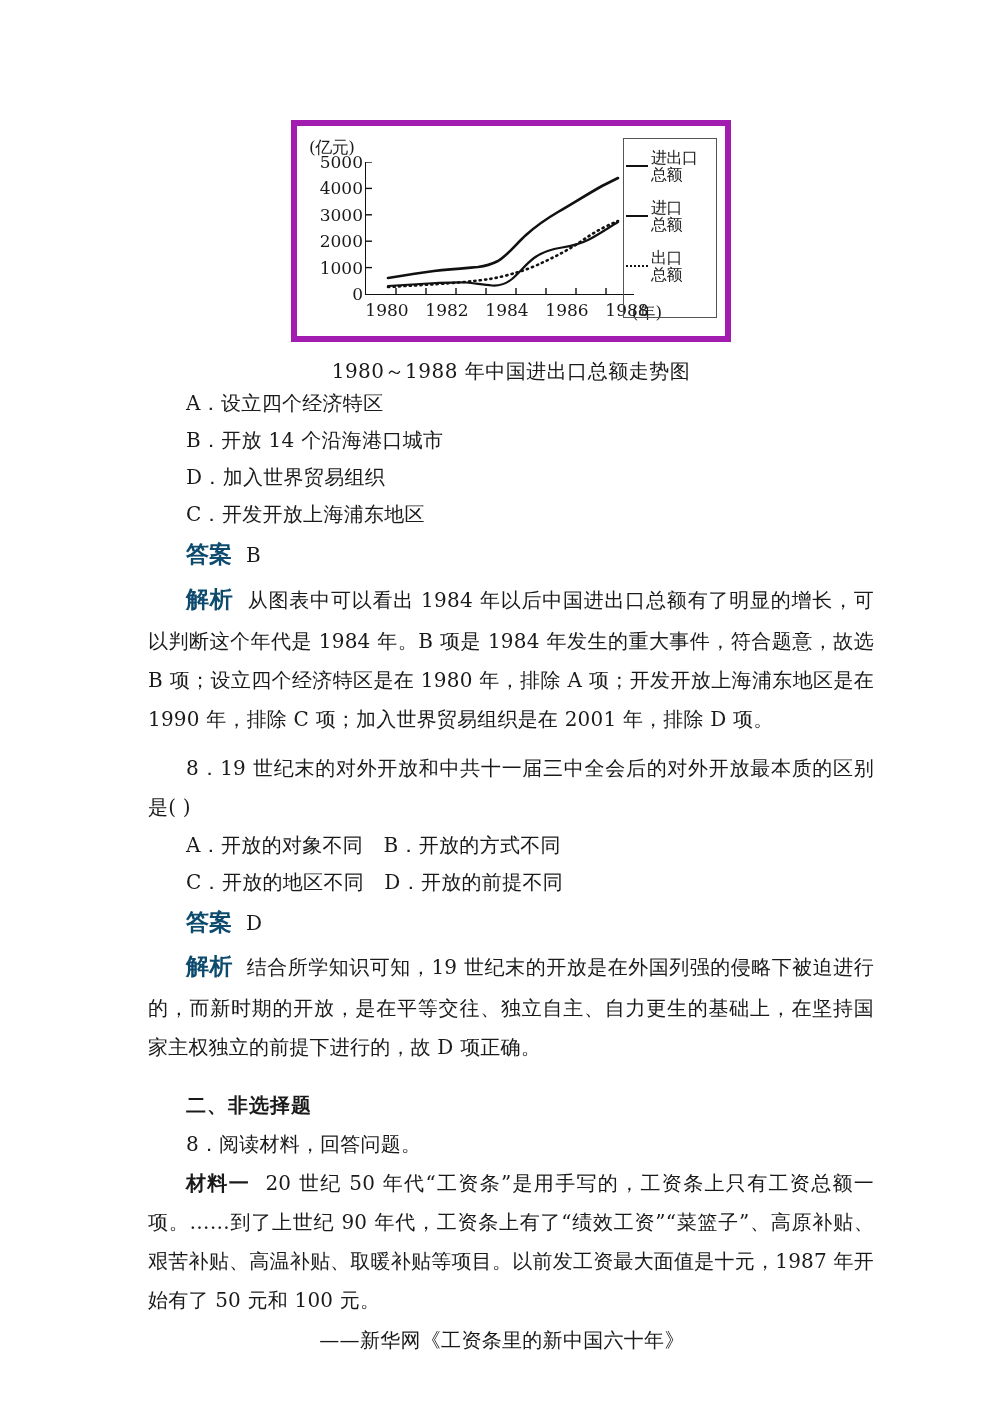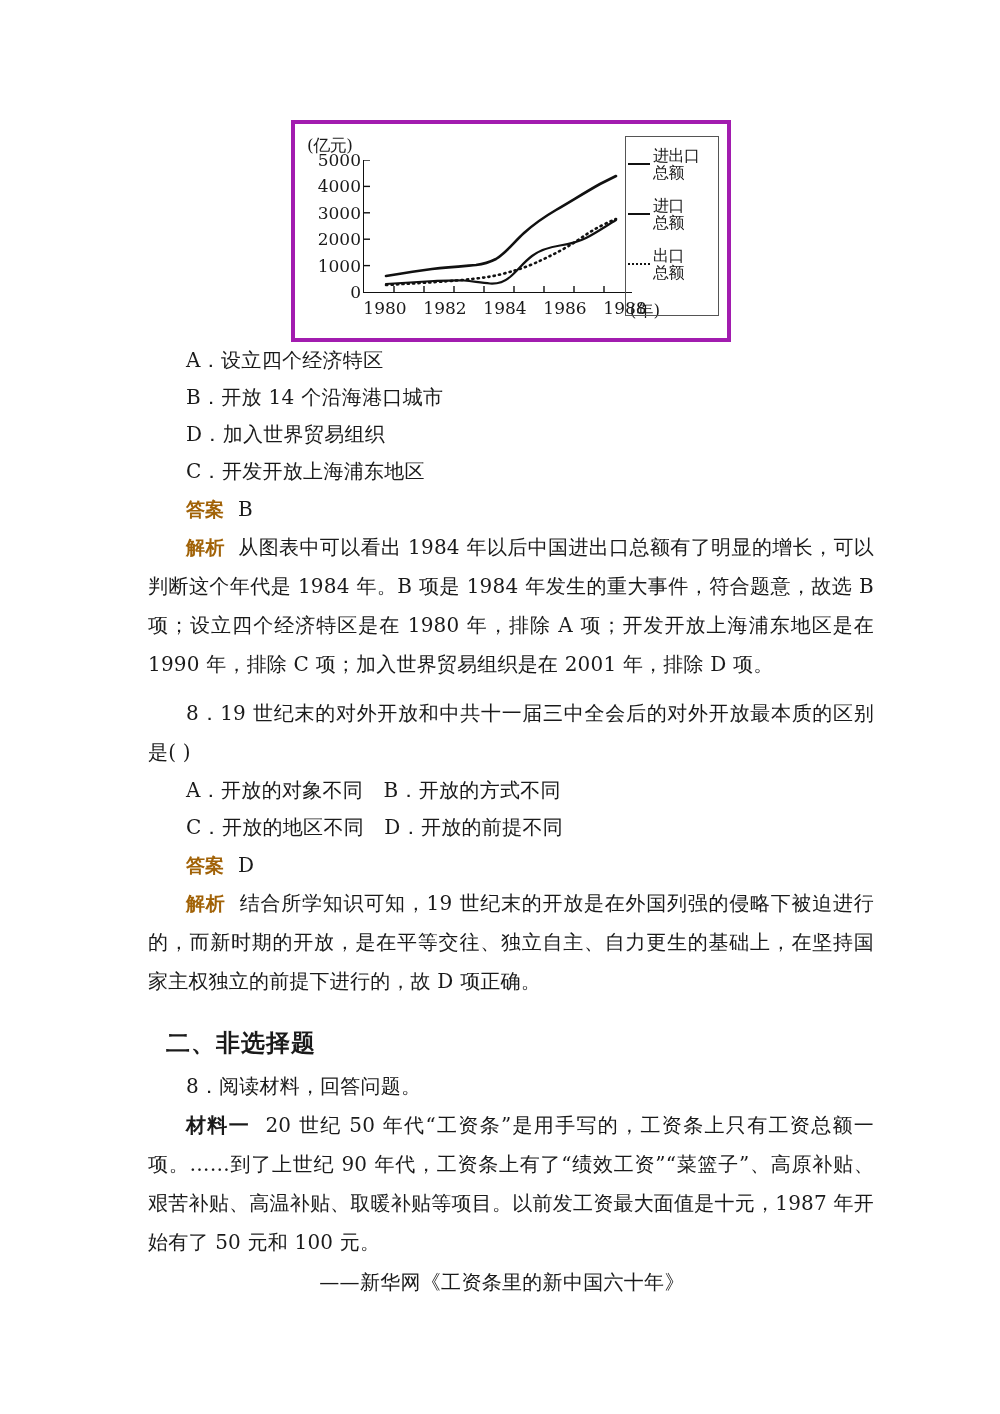--- a/index.html
+++ b/index.html
@@ -31,21 +31,21 @@
 
   
   .figure-wrap {
     display: flex;
     justify-content: center;
     margin: 0 0 0 0;
   }
   .chart-frame {
     width: 440px;
     height: 222px;
-    border: 4px solid #a21caf;
+    border: 6px solid #a21caf;
     box-sizing: border-box;
     position: relative;
     background: #fff;
   }
   .y-unit {
     position: absolute;
     left: 12px;
     top: 10px;
     font-size: 17px;
     font-family: "DejaVu Serif", "Liberation Serif", serif;
@@ -143,43 +143,43 @@
     letter-spacing: 0.3px;
   }
   .para {
     font-size: 20px;
     line-height: 1.95;
     text-align: justify;
     letter-spacing: 0.2px;
   }
   .para.indent { text-indent: 38px; }
   .label-red {
-    color: #a16207;
+    color: #0c4a6e;
     font-weight: bold;
     font-family: "DejaVu Sans", "Liberation Sans", sans-serif;
-    font-size: 19px;
+    font-size: 23px;
   }
   .ans-line {
     font-size: 20px;
     line-height: 1.9;
     margin-left: 38px;
   }
   .ans-line .val { margin-left: 14px; }
   .analysis {
     font-size: 20px;
     line-height: 1.95;
     text-align: justify;
     text-indent: 38px;
     letter-spacing: 0.2px;
   }
   .section-head {
-    font-size: 24px;
+    font-size: 20px;
     font-weight: bold;
     font-family: Liberation Sans, sans-serif;
-    margin-left: 18px;
+    margin-left: 38px;
     line-height: 2.0;
     letter-spacing: 1px;
   }
   .mat-head {
     font-weight: bold;
     font-family: "DejaVu Sans", "Liberation Sans", sans-serif;
   }
   .source-line {
     font-size: 20px;
     line-height: 2.0;
@@ -274,20 +274,21 @@
             <span class="legend-text">
               <i>出口</i>
               <i>总额</i>
             </span>
           </div>
         </div>
 
       </div>
     </div>
 
+    <div class="fig-caption">1980～1988 年中国进出口总额走势图</div>
 
     <div class="opt-line">A．设立四个经济特区</div>
     <div class="opt-line">B．开放 14 个沿海港口城市</div>
     <div class="opt-line">D．加入世界贸易组织</div>
     <div class="opt-line">C．开发开放上海浦东地区</div>
 
     <div class="ans-line">
       <span class="label-red">答案</span><span class="val">B</span>
     </div>
 

